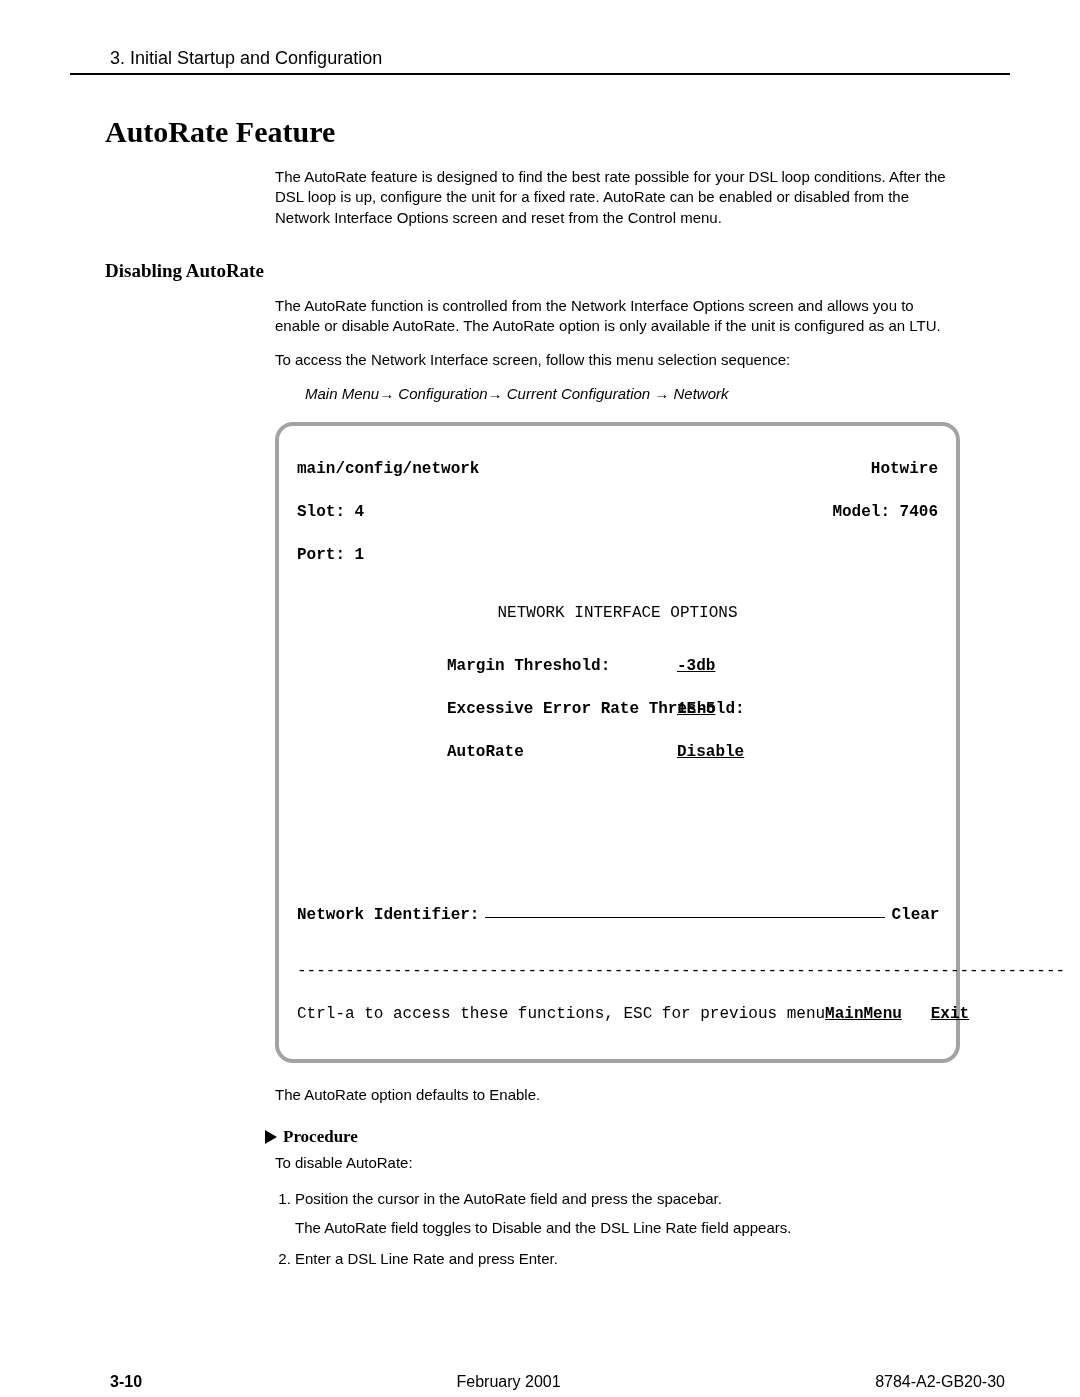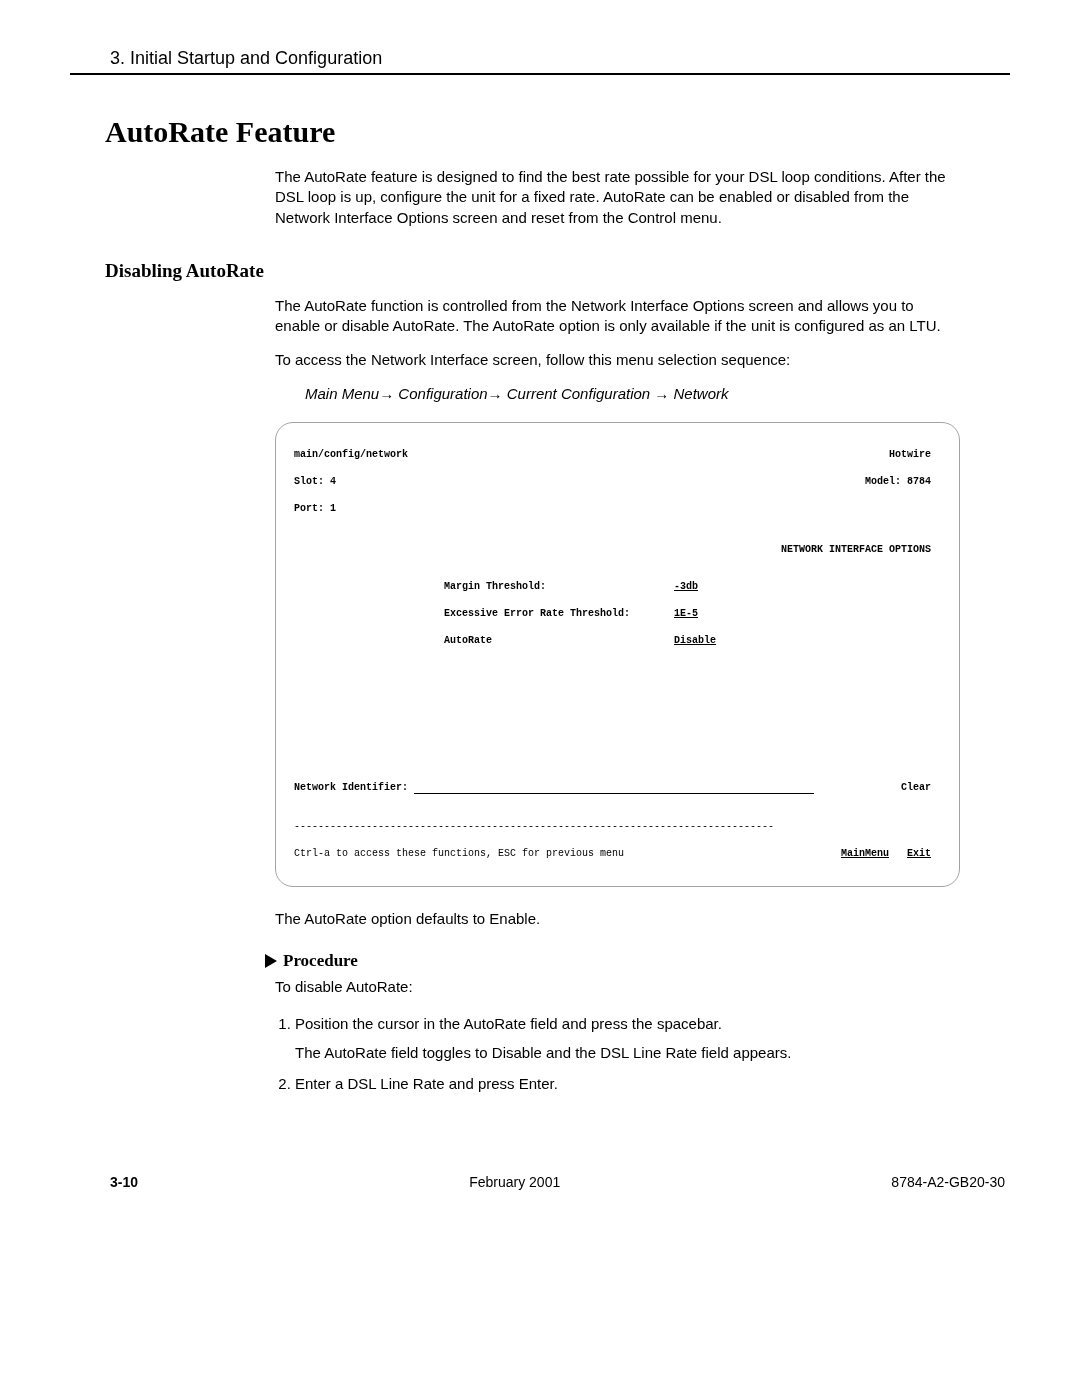--- a/index.html
+++ b/index.html
@@ -42,50 +42,50 @@
   }
   .menu-path {
     font-style: italic;
     margin-left: 235px;
     margin-right:50px;
     margin-bottom: 20px;
   }
   .terminal-box {
     margin-left: 205px;
     margin-right: 50px;
-    border: 1px solid #a3a3a3;
+    border: 4px solid #a3a3a3;
     border-radius: 18px;
-    padding: 12px 28px 12px 18px;
+    padding: 12px 18px 12px 18px;
     font-family: "Courier New", monospace;
-    font-size: 10px;
+    font-size: 16px;
     line-height: 1.35;
     white-space: pre;
     margin-bottom: 22px;
   }
   .term-row { display:flex; justify-content:space-between;}
-  .term-center { text-align:right; margin:14px 0 10px 0; font-weight:bold;}
+  .term-center { text-align:center; margin:14px 0 10px 0; font-weight:normal;}
   .opt-row { display:flex; }
   .opt-label { width:230px; padding-left:150px; font-weight:bold;}
   .opt-value { text-decoration: underline; font-weight:bold;}
   .circuit-row { display:flex; margin-top: 120px;}
   .c-label{font-weight:bold;}
   .c-line{ flex:0 0 400px; border-bottom:1px solid #000; margin:0 6px; height:12px;}
   .dashed { margin-top:12px; letter-spacing:0; }
   .ctrl-row { display:flex; }
   .ctrl-left{ flex:1; }
   .ctrl-right{ }
   .ul{text-decoration:underline;}
   .s-letter{ text-decoration:underline;}
   .proc-row { display:flex; align-items:center; margin-left:195px; margin-top:22px; margin-bottom:6px;}
   .proc-arrow { width:0; height:0; border-top:7px solid transparent; border-bottom:7px solid transparent; border-left:12px solid #000; margin-right:6px;}
   .proc-label{ font-family:"Times New Roman",Times,serif; font-weight:bold; font-size:17px;}
   ol.proc-list { margin-left:205px; margin-right:50px; padding-left:20px; line-height:1.4;}
   ol.proc-list li{ margin-bottom:10px;}
   .step-sub { margin-top:8px;}
-  .footer { position: relative; margin-top: 80px; display:flex; justify-content:space-between; padding: 0 5px 0 40px; font-size:14px;}
+  .footer { position: relative; margin-top: 104px; display:flex; justify-content:space-between; padding: 0 5px 0 40px; font-size:16px;}
   .footer-page{font-weight:bold;}
 </style>
 </head>
 <body>
 
 <div class="header-line">3. Initial Startup and Configuration</div>
 <hr class="top-rule">
 
 <h1 class="main-heading">AutoRate Feature</h1>
 
@@ -93,21 +93,21 @@
 
 <h2 class="sub-heading">Disabling AutoRate</h2>
 
 <div class="body-text">The AutoRate function is controlled from the Network Interface Options screen and allows you to enable or disable AutoRate. The AutoRate option is only available if the unit is configured as an LTU.</div>
 <div class="body-text">To access the Network Interface screen, follow this menu selection sequence:</div>
 
 <div class="menu-path">Main Menu→ Configuration→ Current Configuration → Network</div>
 
 <div class="terminal-box">
 <div class="term-row"><span style="font-weight:bold">main/config/network</span><span style="font-weight:bold">Hotwire</span></div>
-<div class="term-row"><span style="font-weight:bold">Slot: 4</span><span style="font-weight:bold">Model: 8784</span></div>
+<div class="term-row"><span style="font-weight:bold">Slot: 4</span><span style="font-weight:bold">Model: 7406</span></div>
 <div style="font-weight:bold">Port: 1</div>
 <div class="term-center">NETWORK INTERFACE OPTIONS</div>
 <div class="opt-row"><span class="opt-label">Margin Threshold:</span><span class="opt-value">-3db</span></div>
 <div class="opt-row"><span class="opt-label">Excessive Error Rate Threshold:</span><span class="opt-value">1E-5</span></div>
 <div class="opt-row"><span class="opt-label">AutoRate</span><span class="opt-value">Disable</span></div>
 <div class="circuit-row"><span class="c-label">Network Identifier:</span><span class="c-line"></span><span style="flex:1"></span><span style="font-weight:bold">Clear</span></div>
 <div class="dashed">--------------------------------------------------------------------------------</div>
 <div class="ctrl-row"><span class="ctrl-left">Ctrl-a to access these functions, ESC for previous menu</span><span class="ctrl-right"><span class="ul" style="font-weight:bold">MainMenu</span><span>   </span><span class="ul" style="font-weight:bold">Exit</span></span></div>
 </div>
 

